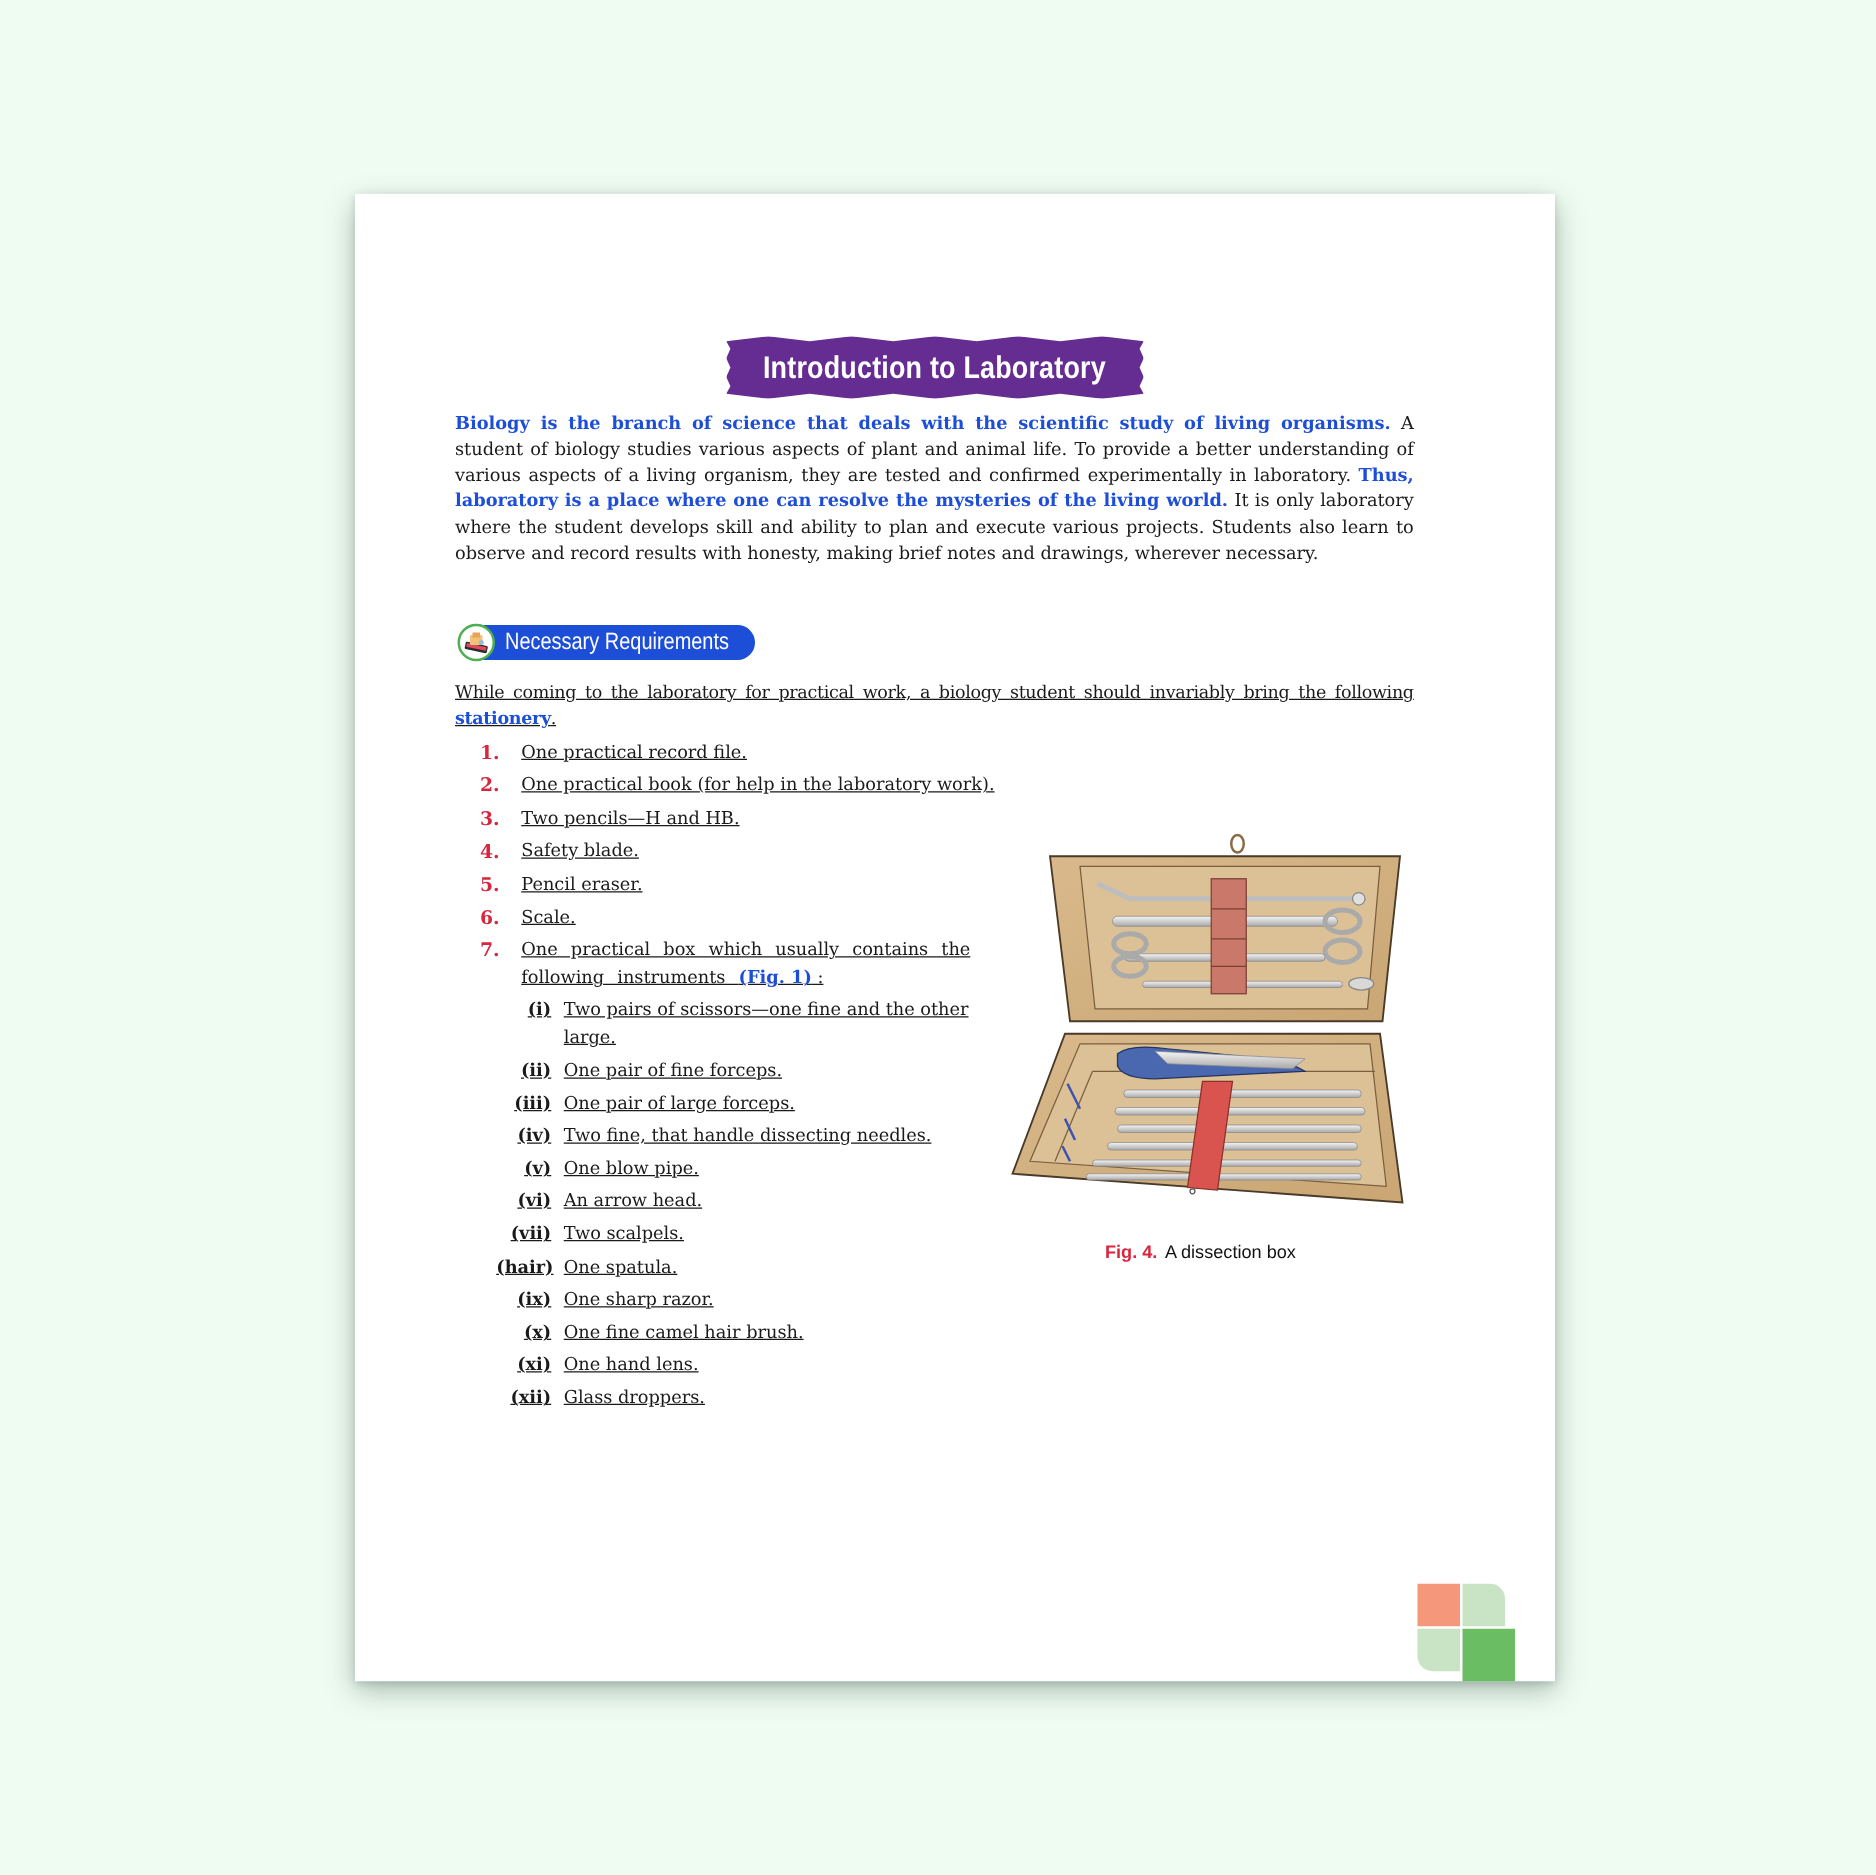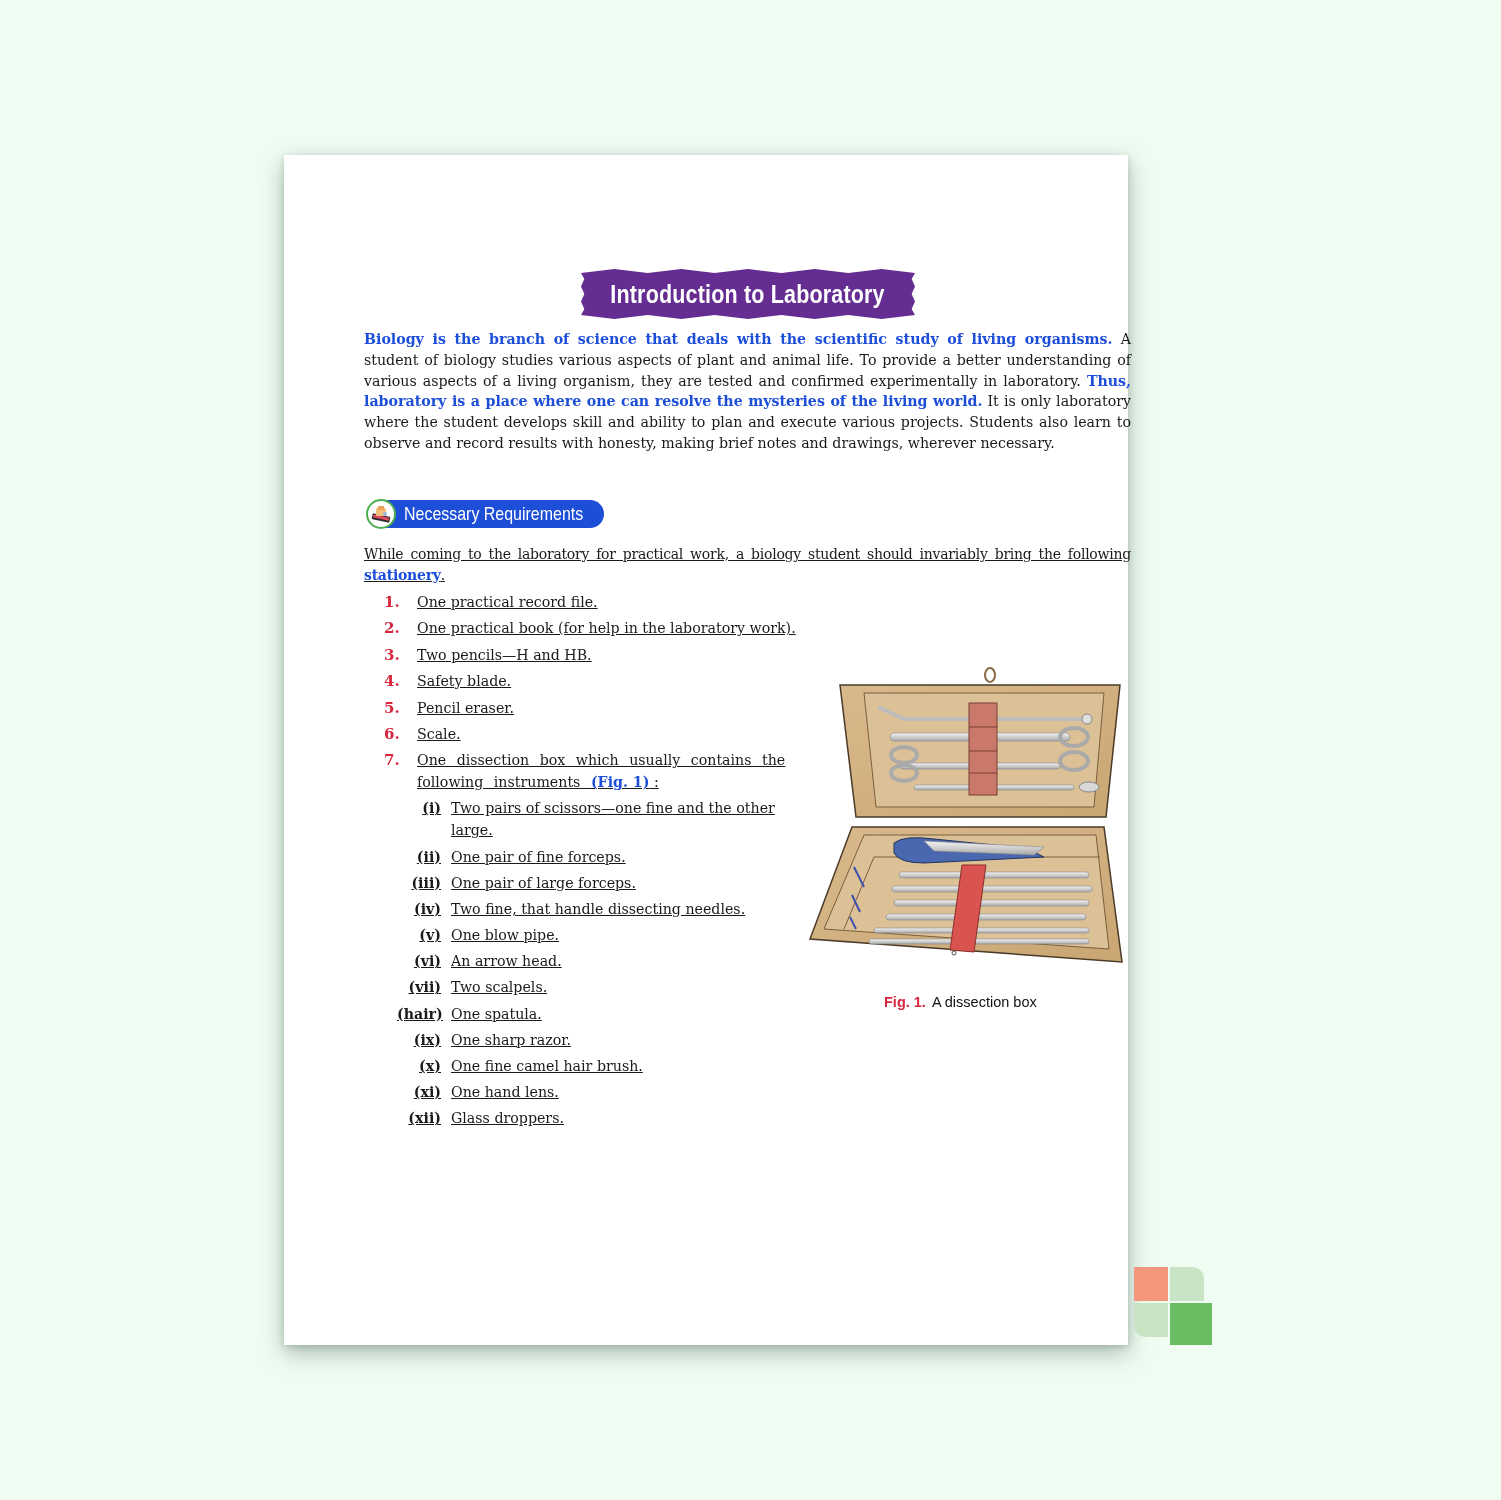--- a/index.html
+++ b/index.html
@@ -6,21 +6,21 @@
   body {
     width:1501px; height:1500px;
     background:#effcf2;
     position:relative;
     overflow:hidden;
     font-family:"DejaVu Serif", serif;
   }
   .page {
     position:absolute;
     left:284px; top:155px;
-    width:844px; height:1190px;
+    width:960px; height:1190px;
     background:#ffffff;
     box-shadow: 0 8px 22px rgba(40,70,55,0.35), 0 2px 6px rgba(40,70,55,0.18);
   }
   .title-banner {
     position:absolute;
     left:297px; top:114px;
     width:334px; height:50px;
     background:#652d91;
     clip-path: polygon(
       0% 8%, 10% 0%, 20% 8%, 30% 0%, 40% 8%, 50% 0%, 60% 8%, 70% 0%, 80% 8%, 90% 0%, 100% 8%,
@@ -201,21 +201,21 @@
         <span class="num">5.</span>
         <span class="txt">Pencil eraser.</span>
       </li>
     <li>
         <span class="num">6.</span>
         <span class="txt">Scale.</span>
       </li>
     <li>
       <span class="num">7.</span>
       <div class="txt" style="text-align:left">
-        <span style="word-spacing:6px">One dissection box which usually contains the following instruments </span><span class="red">(Fig. 1)</span><span> :</span>
+        <span style="word-spacing:6px">One practical box which usually contains the following instruments </span><span class="red">(Fig. 1)</span><span> :</span>
         <ul class="sublist">
           <li>
               <span class="rn">(i)</span>
               <span class="st">Two pairs of scissors—one fine and the other large.</span>
             </li>
           <li>
               <span class="rn">(ii)</span>
               <span class="st">One pair of fine forceps.</span>
             </li>
           <li>
@@ -313,21 +313,21 @@
       <rect x="82" y="247" width="200" height="6" rx="3" fill="url(#metal)" stroke="#888" stroke-width="0.6"></rect>
       <rect x="70" y="261" width="215" height="5" rx="2.5" fill="url(#metal)" stroke="#888" stroke-width="0.6"></rect>
       <rect x="65" y="272" width="220" height="5" rx="2.5" fill="url(#metal)" stroke="#888" stroke-width="0.6"></rect>
 
       <polygon points="158,198 182,198 170,285 146,283" fill="#d9534f" stroke="#8a2f2a" stroke-width="1"></polygon>
       <circle cx="150" cy="286" r="2" fill="#fff" stroke="#555"></circle>
     </svg>
   </div>
 
   <div class="caption">
-    <span class="figlabel">Fig. 1.</span><span>A dissection box</span>
+    <span class="figlabel">Fig. 4.</span><span>A dissection box</span>
   </div>
 
   <div class="corner">
     <div class="sq" style="left:0;top:0;width:34px;height:34px;background:#f4977a;"></div>
     <div class="sq" style="left:36px;top:0;width:34px;height:34px;background:#c9e4c5;border-radius:0 12px 0 0;"></div>
     <div class="sq" style="left:0;top:36px;width:34px;height:34px;background:#c9e4c5;border-radius:0 0 0 12px;"></div>
     <div class="sq" style="left:36px;top:36px;width:42px;height:42px;background:#6bbd64;"></div>
   </div>
 
 </div>

